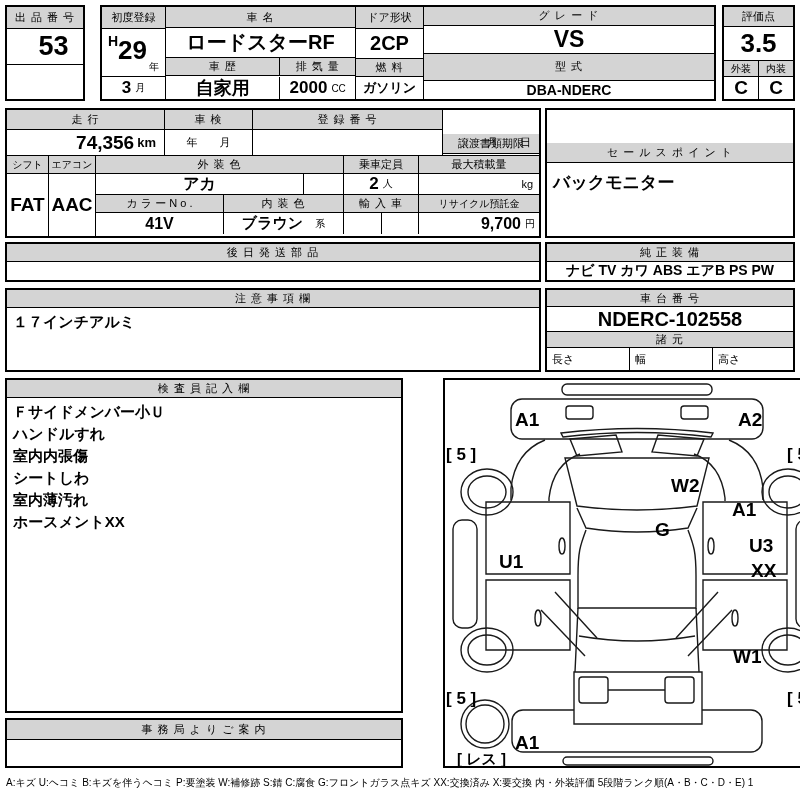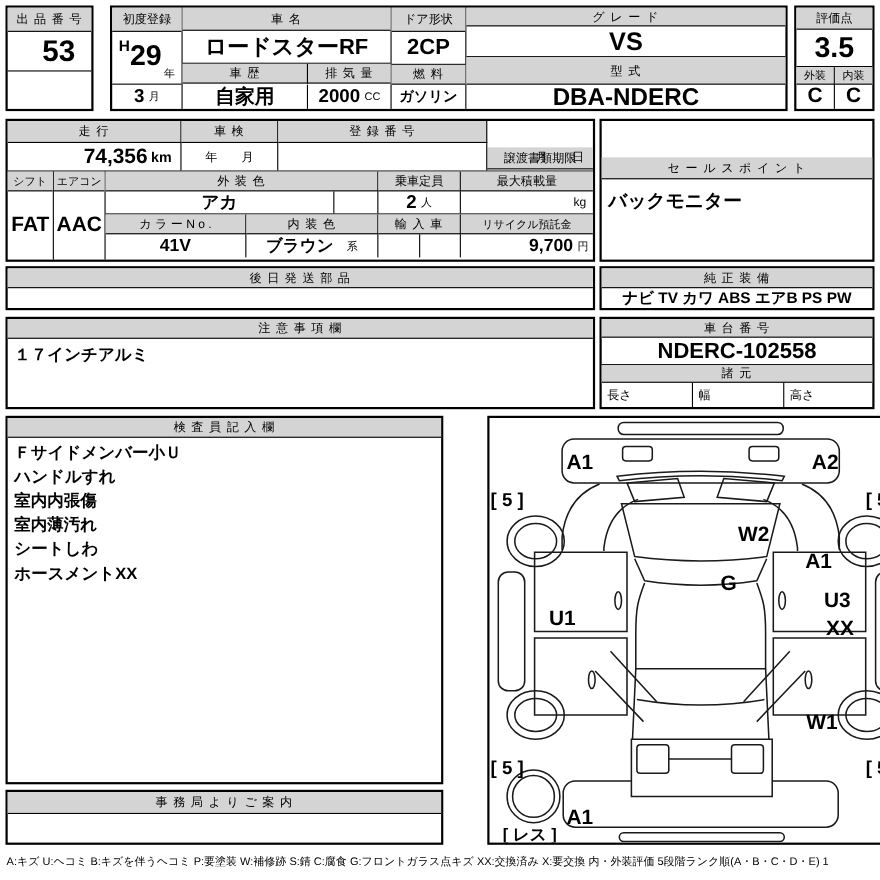--- a/index.html
+++ b/index.html
@@ -72,21 +72,21 @@
       <div class="hdr" style="height:22px;letter-spacing:0;">ドア形状</div>
       <div class="cell bB big" style="height:30px;font-size:20px;">2CP</div>
       <div class="hdr" style="height:18px;">燃 料</div>
       <div class="cell big" style="height:22px;font-size:13px;">ガソリン</div>
     </div>
 
     <div class="col" style="flex:1;">
       <div class="hdr" style="height:22px;">グ レ ー ド</div>
       <div class="cell bB big" style="height:30px;font-size:23px;">VS</div>
       <div class="hdr" style="height:32px;">型 式</div>
-      <div class="cell big" style="height:22px;font-size:22px;">DBA-NDERC</div>
+      <div class="cell big" style="height:22px;font-size:14px;">DBA-NDERC</div>
     </div>
   </div>
 </div>
 
 <div class="box" style="left:722px;top:5px;width:73px;height:96px;">
   <div class="hdr" style="height:20px;letter-spacing:0;">評価点</div>
   <div class="cell bB big" style="height:34px;font-size:26px;">3.5</div>
   <div class="row" style="height:16px;">
     <div class="hdr bR" style="width:35px;height:16px;font-size:10px;letter-spacing:0;">外装</div>
     <div class="hdr" style="flex:1;height:16px;font-size:10px;letter-spacing:0;">内装</div>
@@ -202,22 +202,22 @@
     </div>
   </div>
 </div>
 
 <div class="box" style="left:5px;top:378px;width:398px;height:335px;">
   <div class="hdr" style="height:18px;">検 査 員 記 入 欄</div>
   <div id="inspector-lines" style="padding:3px 6px;font-weight:bold;font-size:15px;line-height:22px;">
       <div>Ｆサイドメンバー小Ｕ</div>
       <div>ハンドルすれ</div>
       <div>室内内張傷</div>
+      <div>シートしわ</div>
       <div>室内薄汚れ</div>
-      <div>シートしわ</div>
       <div>ホースメントXX</div>
     </div>
 </div>
 <div class="box" style="left:5px;top:718px;width:398px;height:50px;">
   <div class="hdr" style="height:20px;">事 務 局 よ り ご 案 内</div>
   <div class="cell" style="height:26px;"></div>
 </div>
 
 <div class="box" style="left:408px;top:378px;width:387px;height:390px;margin-left:35px;">
   <svg id="diagram-svg" width="383" height="386" viewBox="0 0 383 386" fill="none" stroke="#1a1a1a" stroke-width="1.4">

